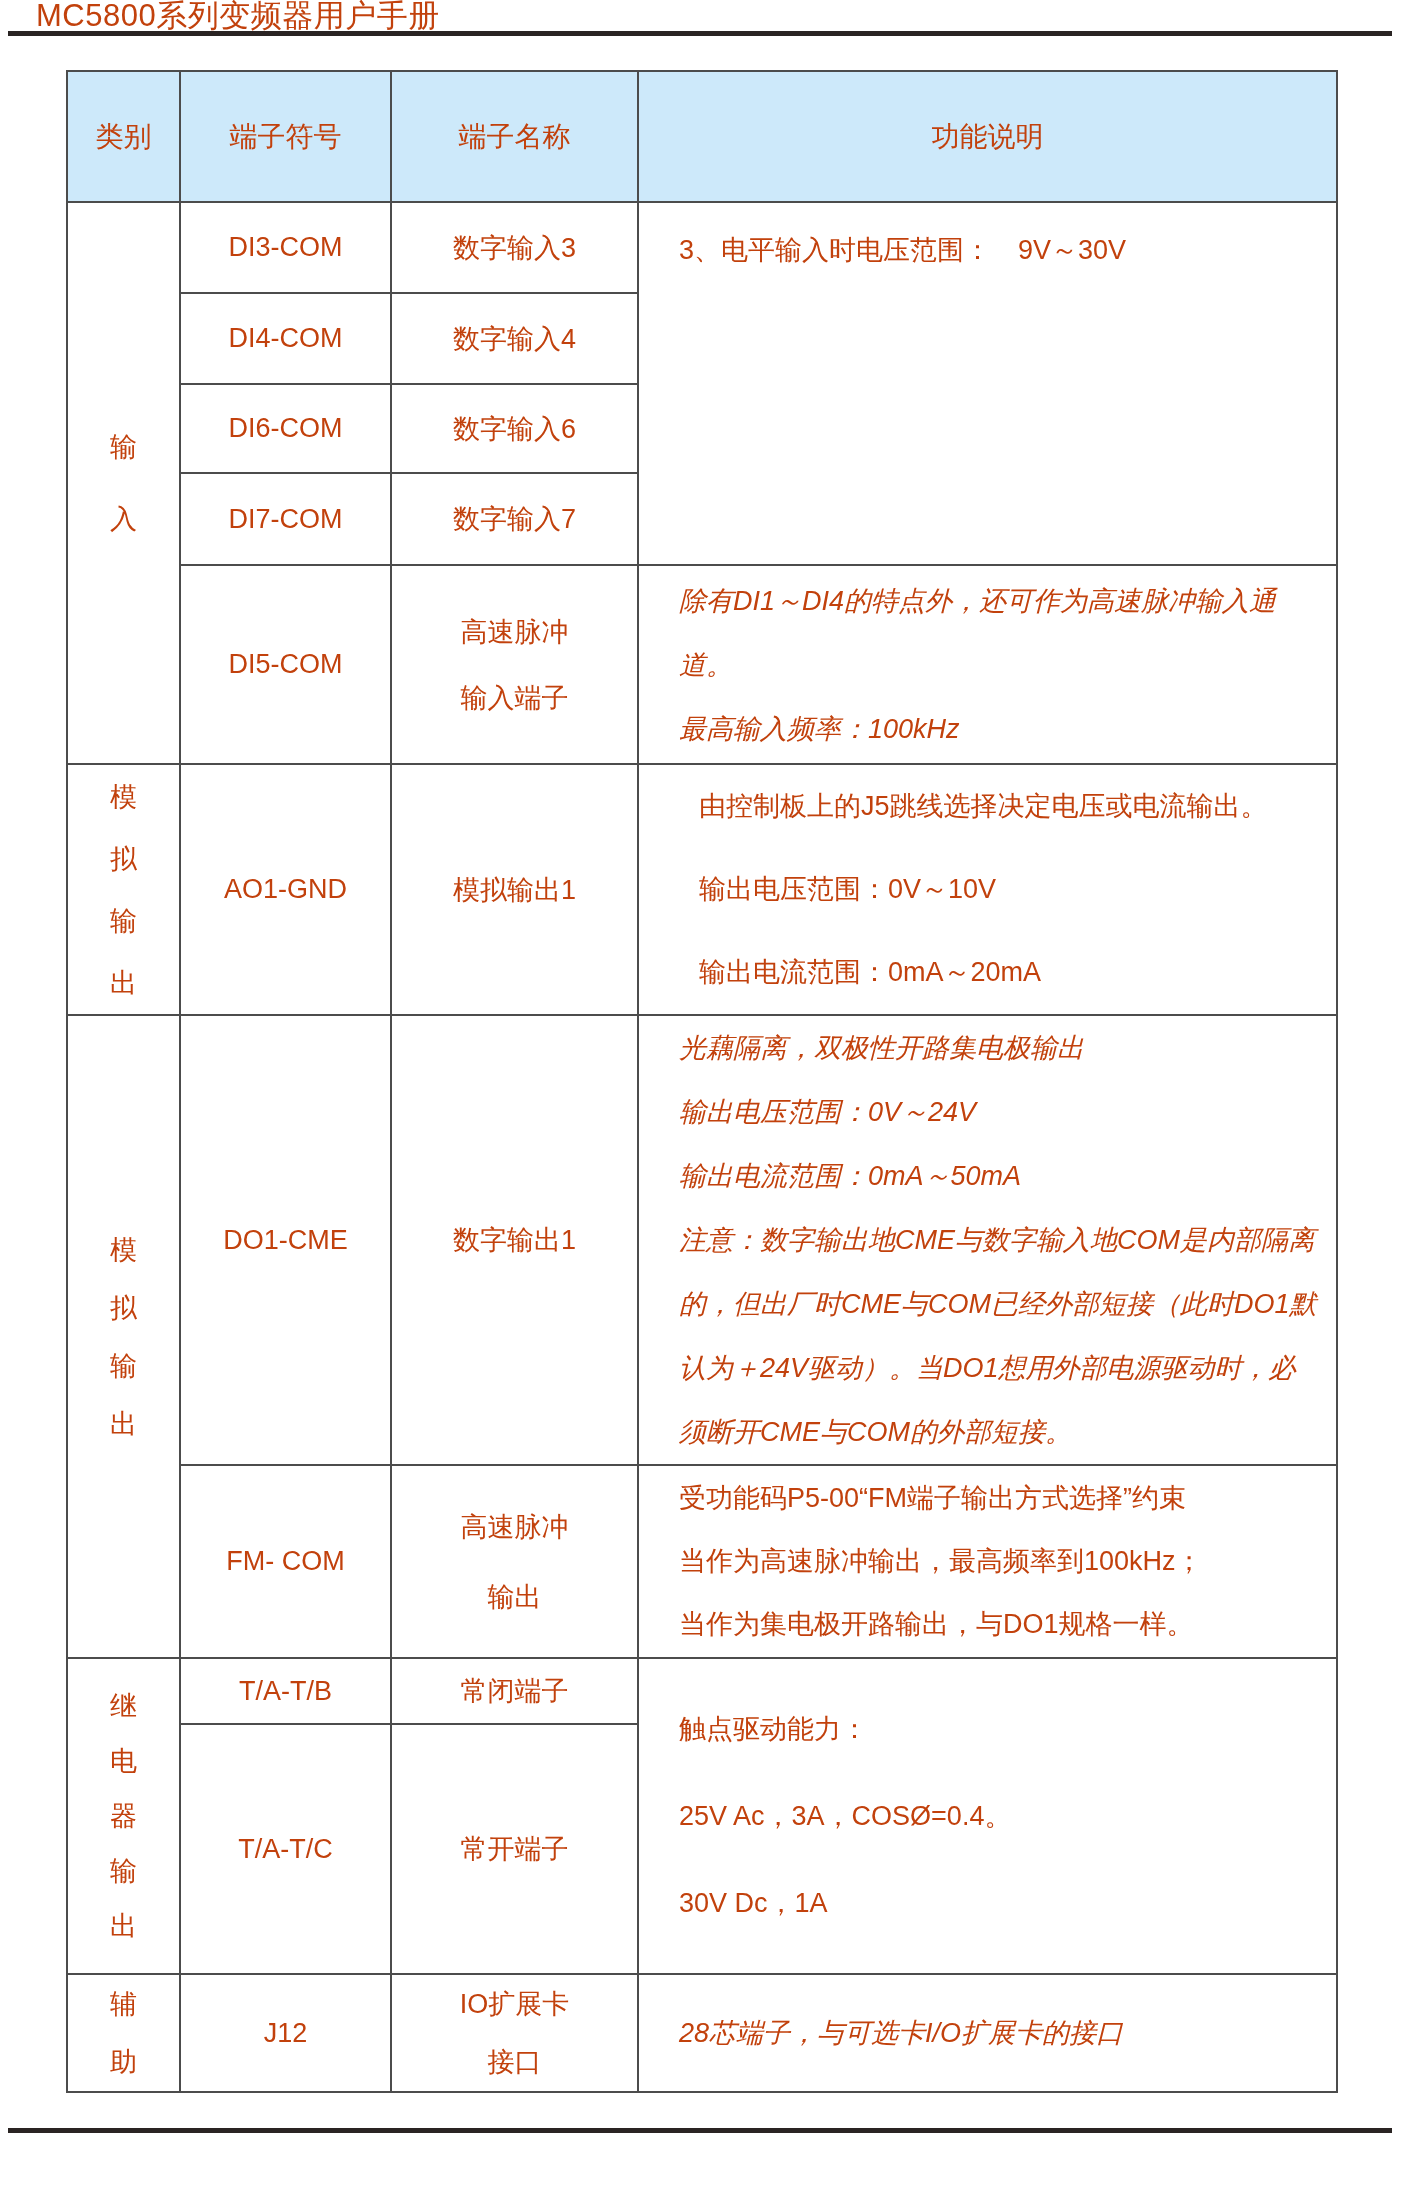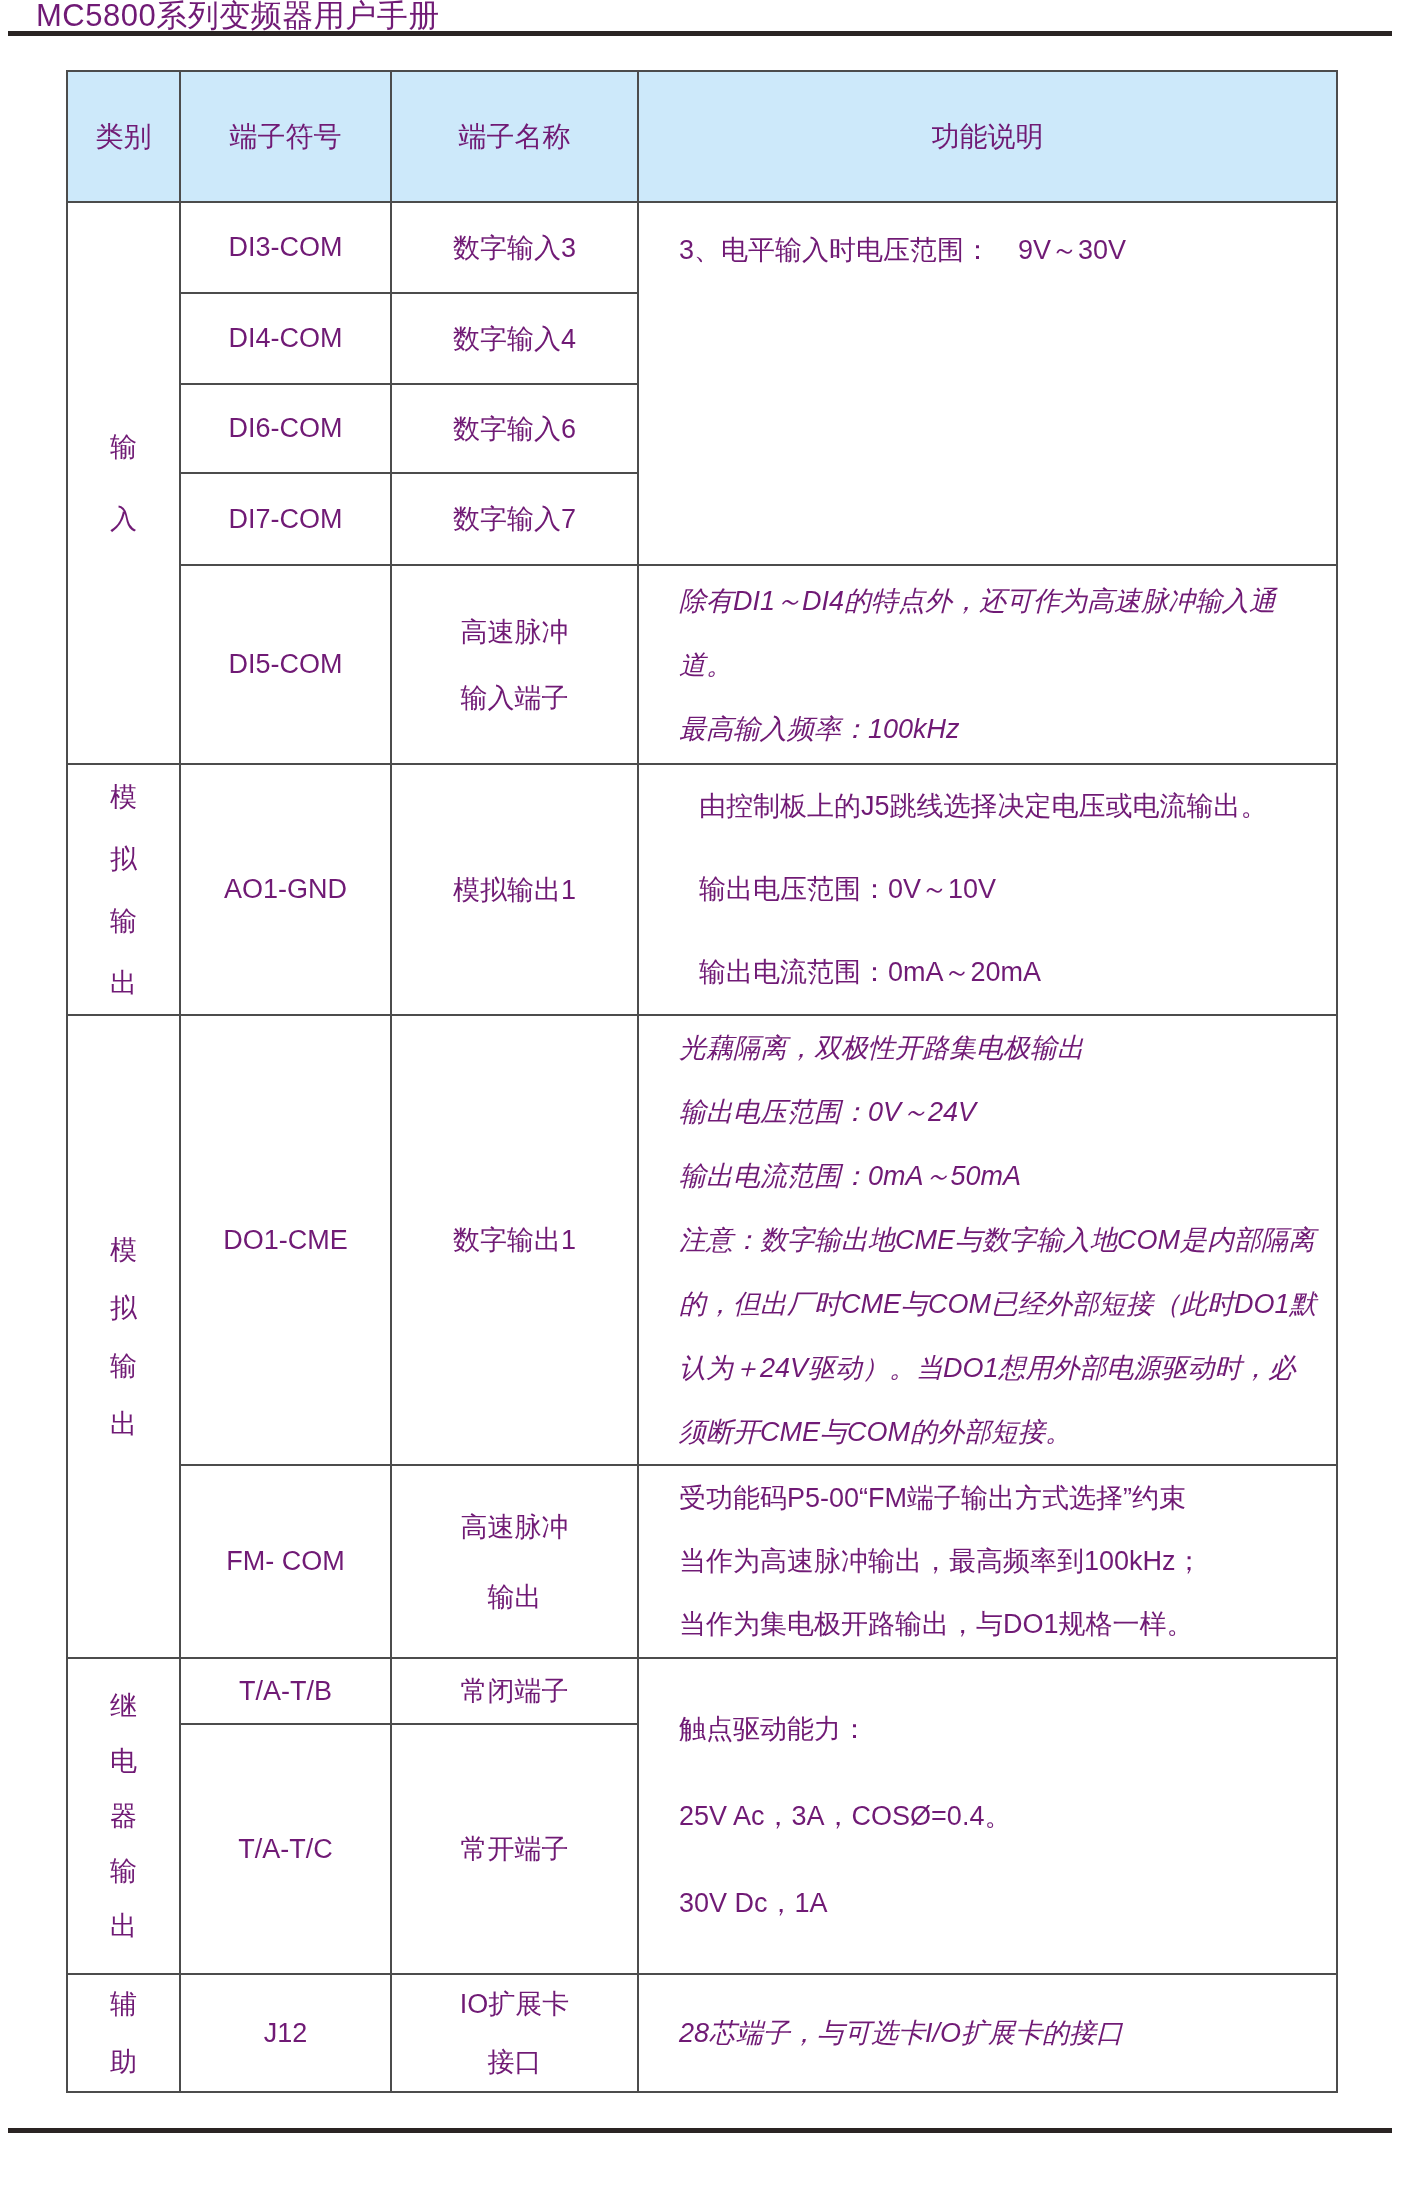--- a/index.html
+++ b/index.html
@@ -1,21 +1,21 @@
 <!DOCTYPE html>
 <html><head>
 <meta charset="utf-8">
 <style>
   html,body{margin:0;padding:0;background:#ffffff;}
   .page{
     position:relative;
     width:1402px;height:2185px;
     background:#ffffff;
     font-family:"Liberation Sans","DejaVu Sans",sans-serif;
-    color:#701a75;
+    color:#c2410c;
     overflow:hidden;
   }
   .doc-title{
     position:absolute;left:36px;top:0px;
     font-size:31px;line-height:32px;letter-spacing:0.5px;
   }
   .rule{
     position:absolute;left:8px;right:10px;height:5px;
     background:#2a2423;
   }

